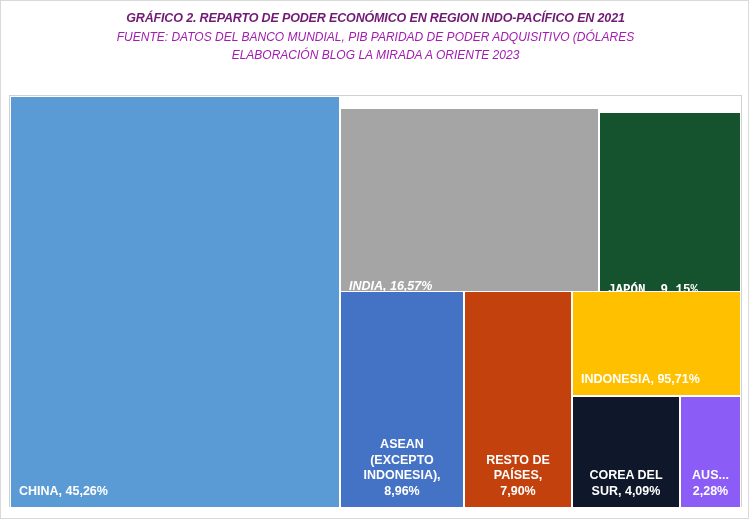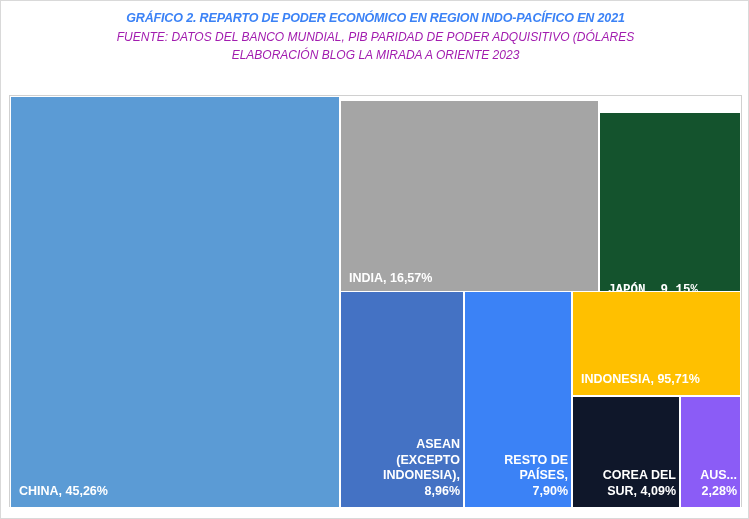--- a/index.html
+++ b/index.html
@@ -24,21 +24,21 @@
     position: absolute;
     left: 0;
     top: 8px;
     width: 749px;
     text-align: center;
   }
   .chart-title {
     font-size: 12.5px;
     font-weight: bold;
     font-style: italic;
-    color: #3b82f6;
+    color: #701a75;
     letter-spacing: -0.15px;
     line-height: 19px;
     white-space: nowrap;
   }
   .chart-subtitle {
     font-size: 12px;
     font-style: italic;
     color: #a21caf;
     line-height: 18px;
     padding: 0 60px;
@@ -72,52 +72,52 @@
   .label-bl {
     left: 8px;
     bottom: 8px;
     text-align: left;
   }
   
   .label-c {
     left: 0;
     right: 0;
     bottom: 8px;
-    text-align: right;
+    text-align: center;
     padding: 0 3px;
   }
 </style>
 </head>
 <body>
 
 <div id="page">
 
   <div id="title-block">
     <div class="chart-title">GRÁFICO 2. REPARTO DE PODER ECONÓMICO EN REGION INDO-PACÍFICO EN 2021</div>
     <div class="chart-subtitle">FUENTE:  DATOS DEL BANCO MUNDIAL, PIB PARIDAD DE PODER ADQUISITIVO (DÓLARES</div>
     <div class="chart-subtitle">ELABORACIÓN BLOG LA MIRADA A ORIENTE 2023</div>
   </div>
 
   <div id="plot-area">
       <div class="tile" style="left: 0px; top: 0px; width: 330px; height: 412px; background: rgb(91, 155, 213);">
         <div class="tile-label label-bl">CHINA, 45,26%</div>
       </div>
-      <div class="tile" style="left: 330px; top: 4px; width: 259px; height: 195px; background: rgb(165, 165, 165);">
+      <div class="tile" style="left: 330px; top: 12px; width: 259px; height: 195px; background: rgb(165, 165, 165); font-style: italic;">
         <div class="tile-label label-bl">INDIA, 16,57%</div>
       </div>
       <div class="tile" style="left: 589px; top: 16px; width: 142px; height: 195px; background: #14532d; font-family: Liberation Mono, monospace;">
         <div class="tile-label label-bl">JAPÓN, 9,15%</div>
       </div>
       <div class="tile" style="left: 330px; top: 195px; width: 124px; height: 217px; background: rgb(68, 114, 196);">
         <div class="tile-label label-c">ASEAN
 (EXCEPTO
 INDONESIA),
 8,96%</div>
       </div>
-      <div class="tile" style="left: 454px; top: 195px; width: 108px; height: 217px; background: #3b82f6; padding-left: 39px;">
+      <div class="tile" style="left: 454px; top: 195px; width: 108px; height: 217px; background: #c2410c; padding-left: 39px;">
         <div class="tile-label label-c">RESTO DE
 PAÍSES,
 7,90%</div>
       </div>
       <div class="tile" style="left: 562px; top: 195px; width: 169px; height: 105px; background: rgb(255, 192, 0);">
         <div class="tile-label label-bl">INDONESIA, 95,71%</div>
       </div>
       <div class="tile" style="left: 562px; top: 300px; width: 108px; height: 112px; background: #0f172a;">
         <div class="tile-label label-c">COREA DEL
 SUR, 4,09%</div>

